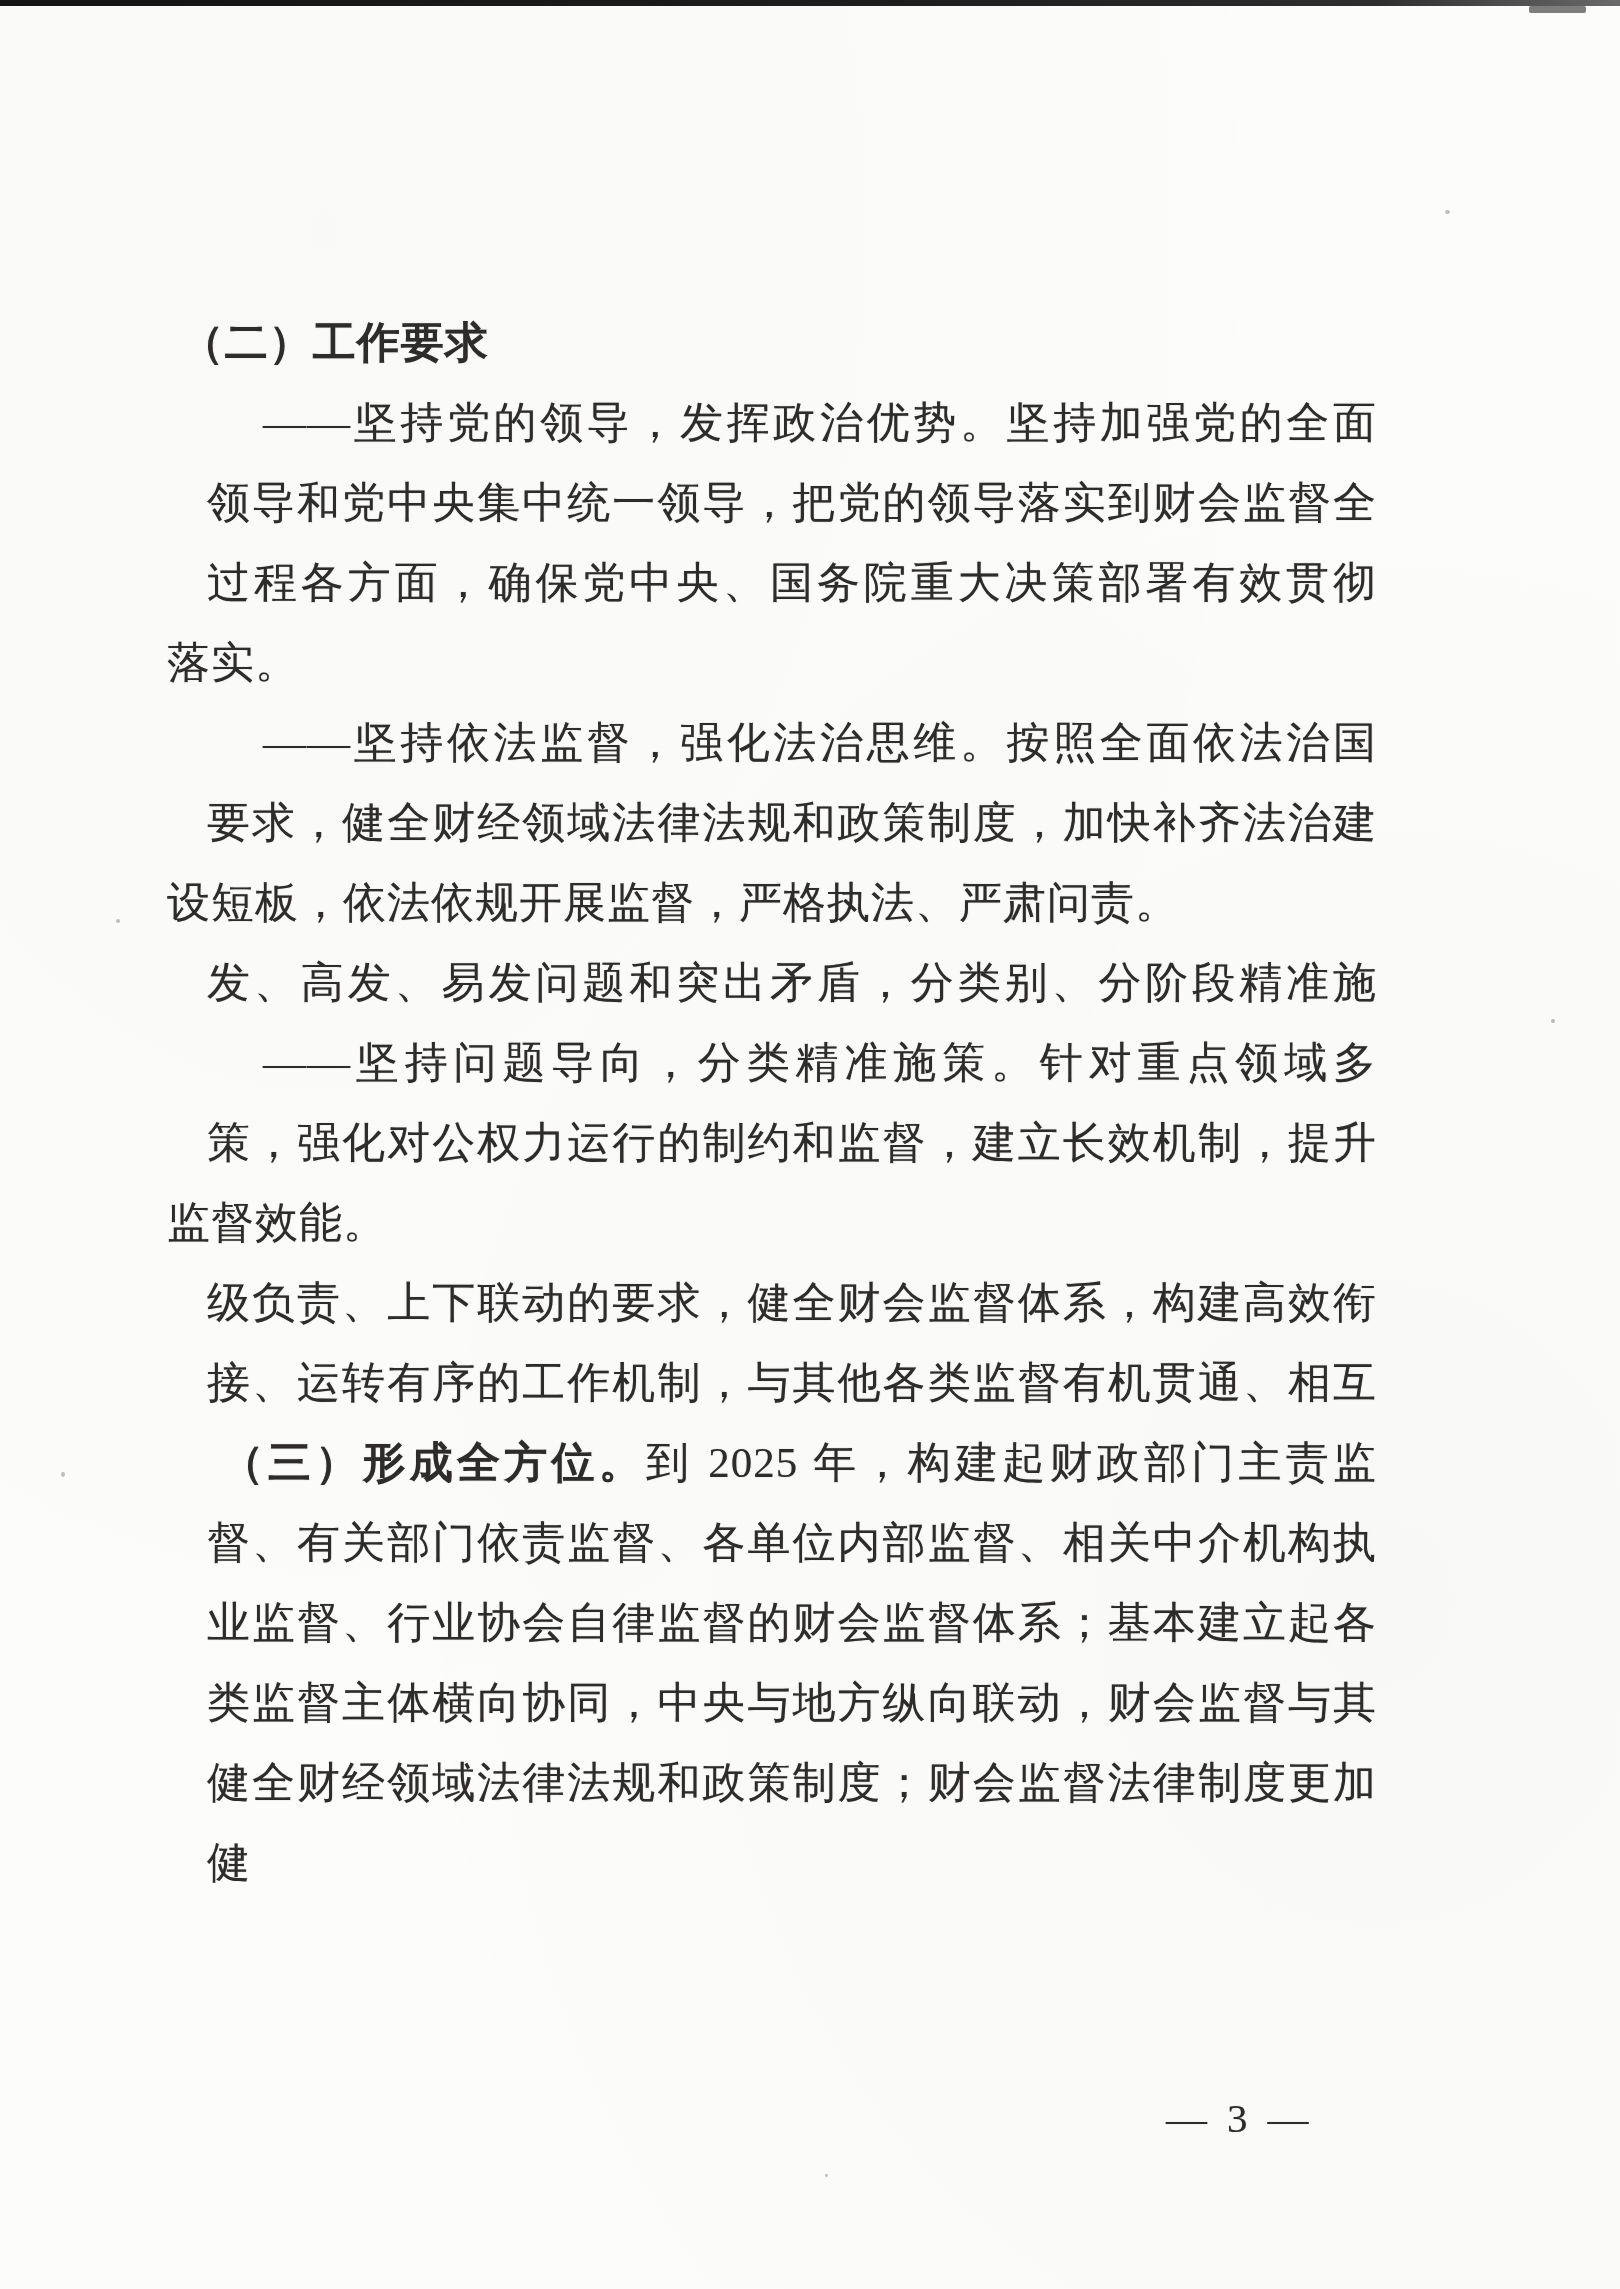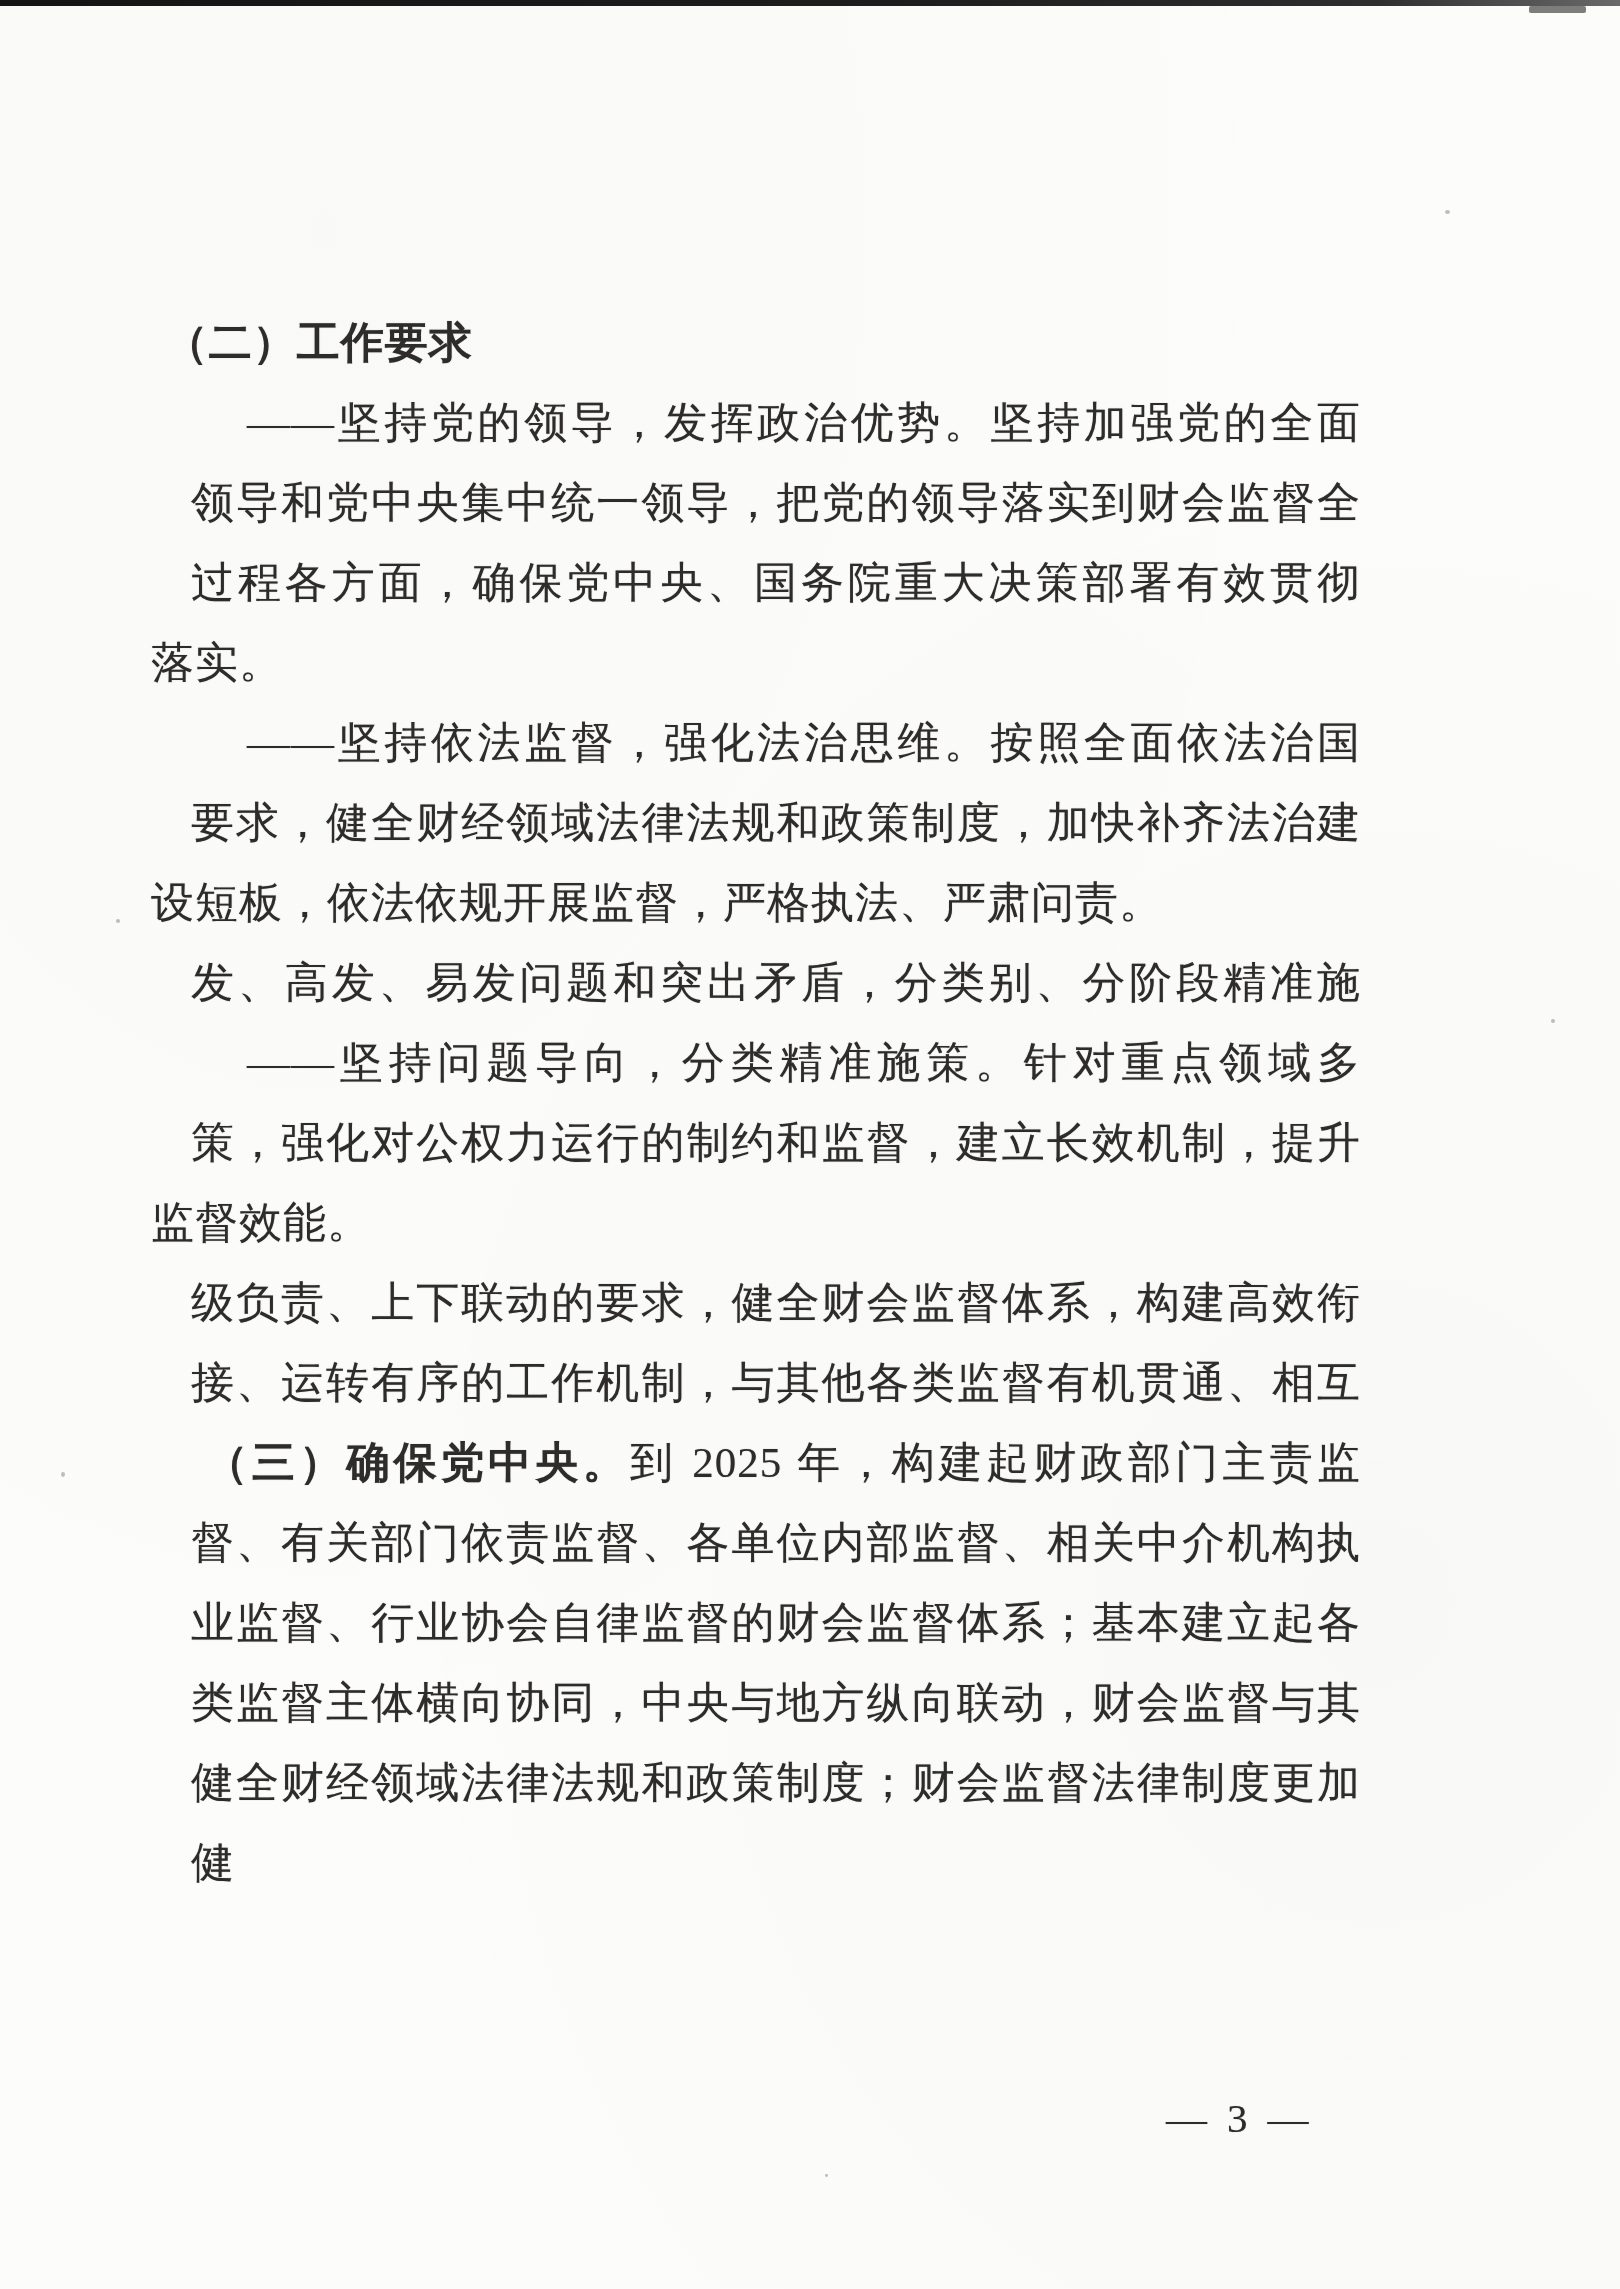--- a/index.html
+++ b/index.html
@@ -29,21 +29,21 @@
   }
   .corner-blot {
     position: absolute;
     top: 5.9px; left: 1529px;
     width: 57px; height: 6.9px;
     background: rgba(20,20,20,0.55);
     border-radius: 2px;
   }
   .content {
     position: absolute;
-    left: 151px;
+    left: 167px;
     top: 303px;
     width: 1210px;
   }
   .line {
     height: 80px;
     line-height: 80px;
     font-size: 43px;
     letter-spacing: 1px;
     text-shadow: 0 0 1px rgba(55,50,45,0.45);
   }
@@ -93,21 +93,21 @@
       <div class="line">落实。</div>
       <div class="line indent fill">——坚持依法监督，强化法治思维。按照全面依法治国</div>
       <div class="line fill">要求，健全财经领域法律法规和政策制度，加快补齐法治建</div>
       <div class="line">设短板，依法依规开展监督，严格执法、严肃问责。</div>
       <div class="line fill">发、高发、易发问题和突出矛盾，分类别、分阶段精准施</div>
       <div class="line indent fill">——坚持问题导向，分类精准施策。针对重点领域多</div>
       <div class="line fill">策，强化对公权力运行的制约和监督，建立长效机制，提升</div>
       <div class="line">监督效能。</div>
       <div class="line fill">级负责、上下联动的要求，健全财会监督体系，构建高效衔</div>
       <div class="line fill">接、运转有序的工作机制，与其他各类监督有机贯通、相互</div>
-      <div class="line indent-sm fill"><span class="lead">（三）确保党中央。</span><span>到 2025 年，构建起财政部门主责监</span></div>
+      <div class="line indent-sm fill"><span class="lead">（三）形成全方位。</span><span>到 2025 年，构建起财政部门主责监</span></div>
       <div class="line fill">督、有关部门依责监督、各单位内部监督、相关中介机构执</div>
       <div class="line fill">业监督、行业协会自律监督的财会监督体系；基本建立起各</div>
       <div class="line fill">类监督主体横向协同，中央与地方纵向联动，财会监督与其</div>
       <div class="line fill">健全财经领域法律法规和政策制度；财会监督法律制度更加健</div>
     </div>
 
   <div class="footer">— 3 —</div>
 </div>
 
 

